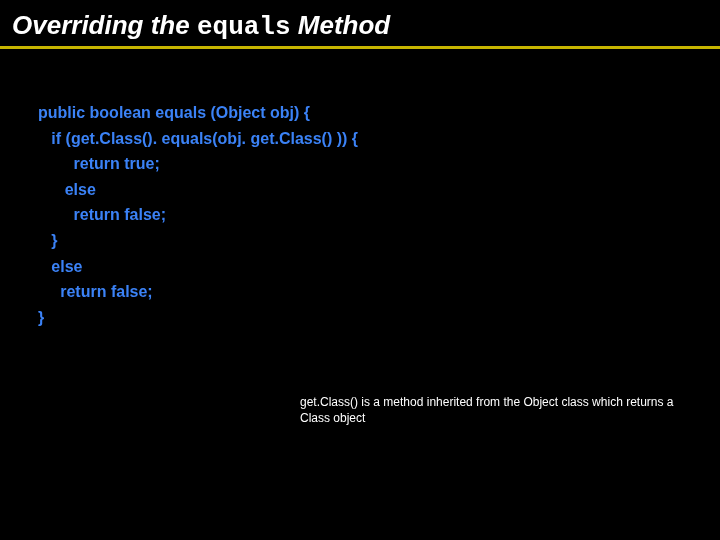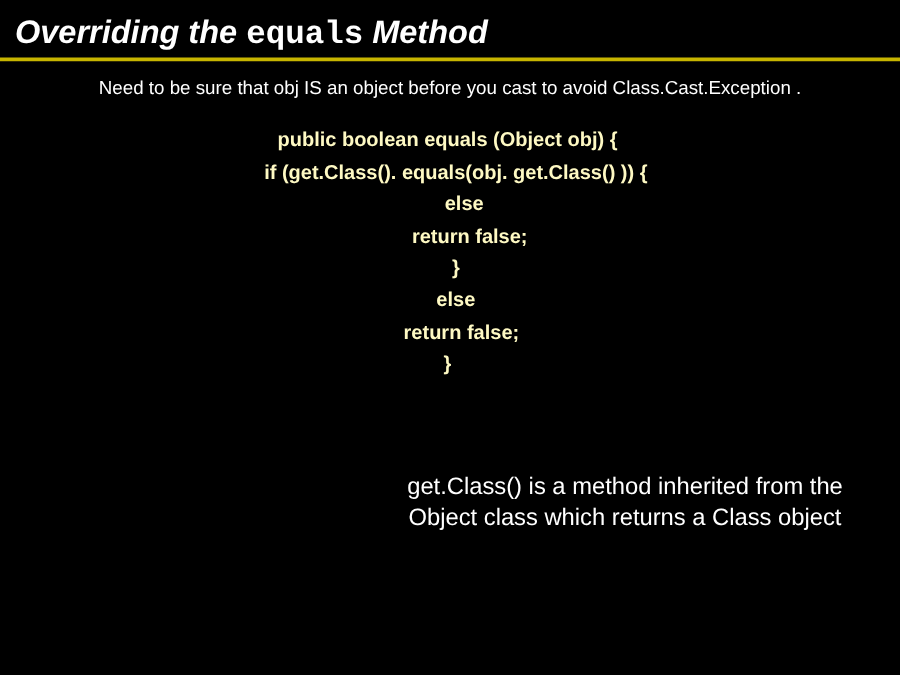--- a/index.html
+++ b/index.html
@@ -10,21 +10,20 @@
     background: #000;
     font-family: Arial, Helvetica, sans-serif;
     overflow: hidden;
   }
   .slide {
     position: relative;
     width: 720px;
     height: 434px;
     background: #000;
     box-sizing: border-box;
-    text-align: center;
   }
   .title {
     position: absolute;
     top: 10px;
     left: 12px;
     font-size: 26px;
     font-weight: bold;
     color: #fff;
     font-style: italic;
   }
@@ -47,52 +46,52 @@
     left: 12px;
     right: 12px;
     font-size: 15px;
     color: #fff;
   }
   .code {
     position: absolute;
     top: 100px;
     left: 38px;
     width: 640px;
-    color: #fef9c3;
+    color: #3b82f6;
     font-weight: bold;
     font-size: 16px;
     line-height: 1.6;
     font-family: Arial, Helvetica, sans-serif;
   }
   .code .l { display: block; white-space: pre; }
   .sidenote {
     position: absolute;
     left: 300px;
-    top: 378px;
+    top: 395px;
     width: 400px;
     color: #fff;
-    font-size: 19px;
+    font-size: 12px;
     line-height: 1.3;
   }
 </style>
 </head>
 <body>
 
 <div class="slide">
 
   <div class="title">
     <span>Overriding the </span><span class="mono">equals</span><span> Method</span>
   </div>
   <div class="title-underline"></div>
 
-  <div class="subnote">Need to be sure that obj IS an object before you cast to avoid Class.Cast.Exception .</div>
 
   <div class="code">
     <span class="l">public boolean equals (Object obj) {</span>
     <span class="l">   if (get.Class(). equals(obj. get.Class() )) {</span>
+    <span class="l">        return true;</span>
     <span class="l">      else</span>
     <span class="l">        return false;</span>
     <span class="l">   }</span>
     <span class="l">   else</span>
     <span class="l">     return false;</span>
     <span class="l"></span>
     <span class="l">}</span>
   </div>
 
   <div class="sidenote">get.Class() is a method inherited from the Object class which returns a Class object</div>

